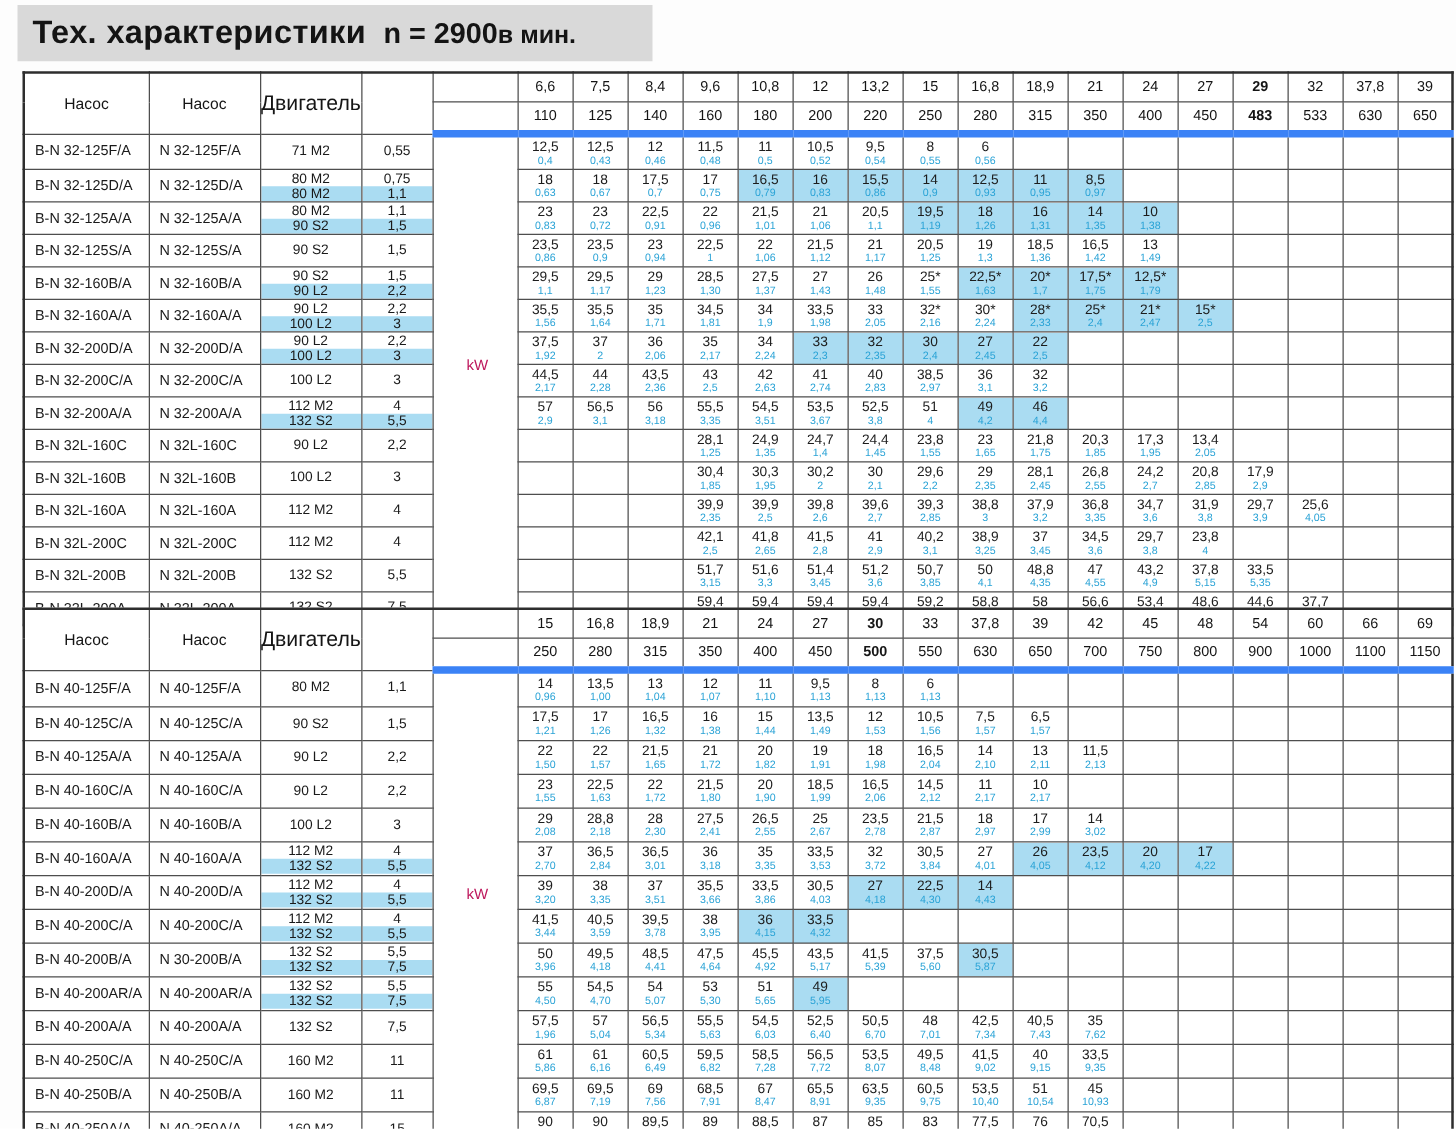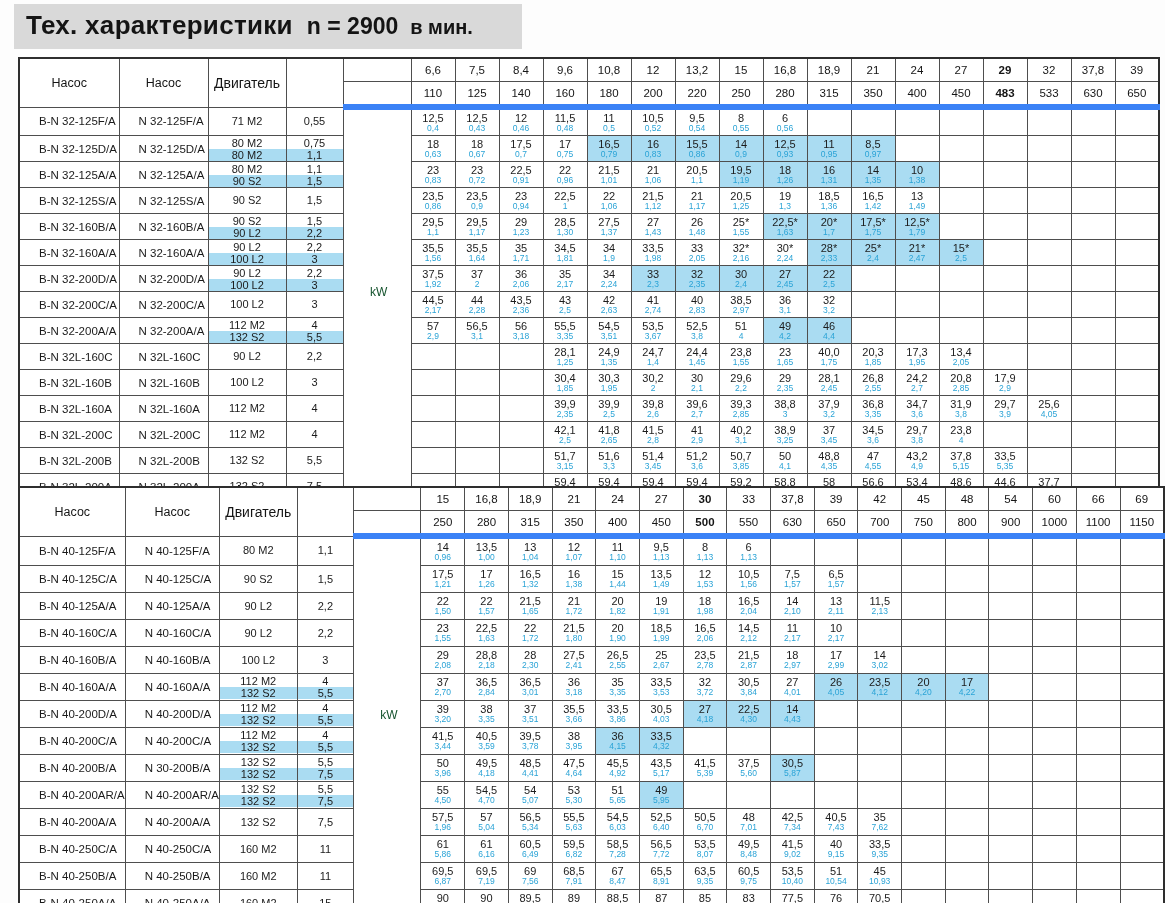--- a/index.html
+++ b/index.html
@@ -2,46 +2,46 @@
 <html><head>
 <meta charset="utf-8">
 <style>
   html,body{margin:0;padding:0;background:#fff;}
   body{width:1165px;height:903px;font-family:"Liberation Sans",sans-serif;position:relative;overflow:hidden;}
   .page{position:absolute;inset:0;background:#fdfdfd;}
   .title-bar{position:absolute;left:14px;top:4px;width:496px;background:#d9d9d9;padding:6px 0 8px 12px;
     font-weight:bold;color:#141414;white-space:nowrap;}
   .title-main{font-size:26px;letter-spacing:.3px;}
   .title-speed{font-size:23px;margin-left:14px;}
-  .title-unit{font-size:20px;margin-left:12px;}
+  .title-unit{font-size:20px;}
   table.spec{position:absolute;left:18px;border-collapse:collapse;table-layout:fixed;background:#fff;
     border:2px solid #2e2e2e;}
   table.t1{top:57px;}
   table.t2{top:486px;}
   .spec th,.spec td{border:1px solid #4e4e4e;padding:0;margin:0;overflow:hidden;}
   .spec thead th,.spec thead td{height:22px;border-bottom-width:1px;}
   .spec thead tr.qrow2 th,.spec thead tr.qrow2 td{border-bottom:6px solid #3b82f6;}
   .colh{font-size:12.5px;font-weight:normal;color:#151515;text-align:center;line-height:14px;}
   .colh .subch{font-size:9px;vertical-align:-3px;}
-  .motor-h{font-size:14px;}
+  .motor-h{font-size:17px;}
   .qlab{text-align:left;padding-left:6px;font-weight:normal;white-space:nowrap;}
   .qbig{font-weight:bold;font-size:15px;color:#111;}
   .qunit{font-size:10.5px;color:#111;margin-left:2px;}
   .qnum{text-align:center;font-size:11.5px;color:#151515;}
   .qnum.bcol{font-weight:bold;}
-  td.pumpc{font-size:11.5px;color:#1a1a1a;padding-left:19px;white-space:nowrap;}
+  td.pumpc{font-size:11.5px;color:#1a1a1a;padding-left:8px;white-space:nowrap;}
   td.mcell,td.p2cell{text-align:center;font-size:11px;color:#1a1a1a;vertical-align:middle;}
   .mline{line-height:12px;height:12px;}
   .mline.single{line-height:23px;height:23px;}
   .mline.hl{background:#aadcf2;}
   td.hcell{vertical-align:middle;text-align:center;background:#fff;}
   .hwrap{position:relative;top:-32px;}
   .hbig{font-weight:bold;font-size:20px;color:#111;}
   .hunit{font-size:12px;color:#111;margin-left:3px;}
-  .p3lab{margin-top:16px;font-size:12px;color:#14532d;white-space:nowrap;}
+  .p3lab{margin-top:16px;font-size:12px;color:#be185d;white-space:nowrap;}
   .p3lab .subch{font-size:8.5px;vertical-align:-2px;}
   td.dcell{text-align:center;vertical-align:middle;}
   td.dcell.hl{background:#aadcf2;}
   .hv{font-size:11px;line-height:12px;color:#1c1c1c;}
   .pv{font-size:8.5px;line-height:9.5px;color:#2aa3d6;}
   .t1 tbody td{height:25px;}
   .t2 tbody td{height:26px;}
 </style>
 </head>
 <body>
@@ -711,21 +711,21 @@
             </td>
             <td class="dcell">
               <div class="hv">23,8</div>
               <div class="pv">1,55</div>
             </td>
             <td class="dcell">
               <div class="hv">23</div>
               <div class="pv">1,65</div>
             </td>
             <td class="dcell">
-              <div class="hv">40,0</div>
+              <div class="hv">21,8</div>
               <div class="pv">1,75</div>
             </td>
             <td class="dcell">
               <div class="hv">20,3</div>
               <div class="pv">1,85</div>
             </td>
             <td class="dcell">
               <div class="hv">17,3</div>
               <div class="pv">1,95</div>
             </td>

